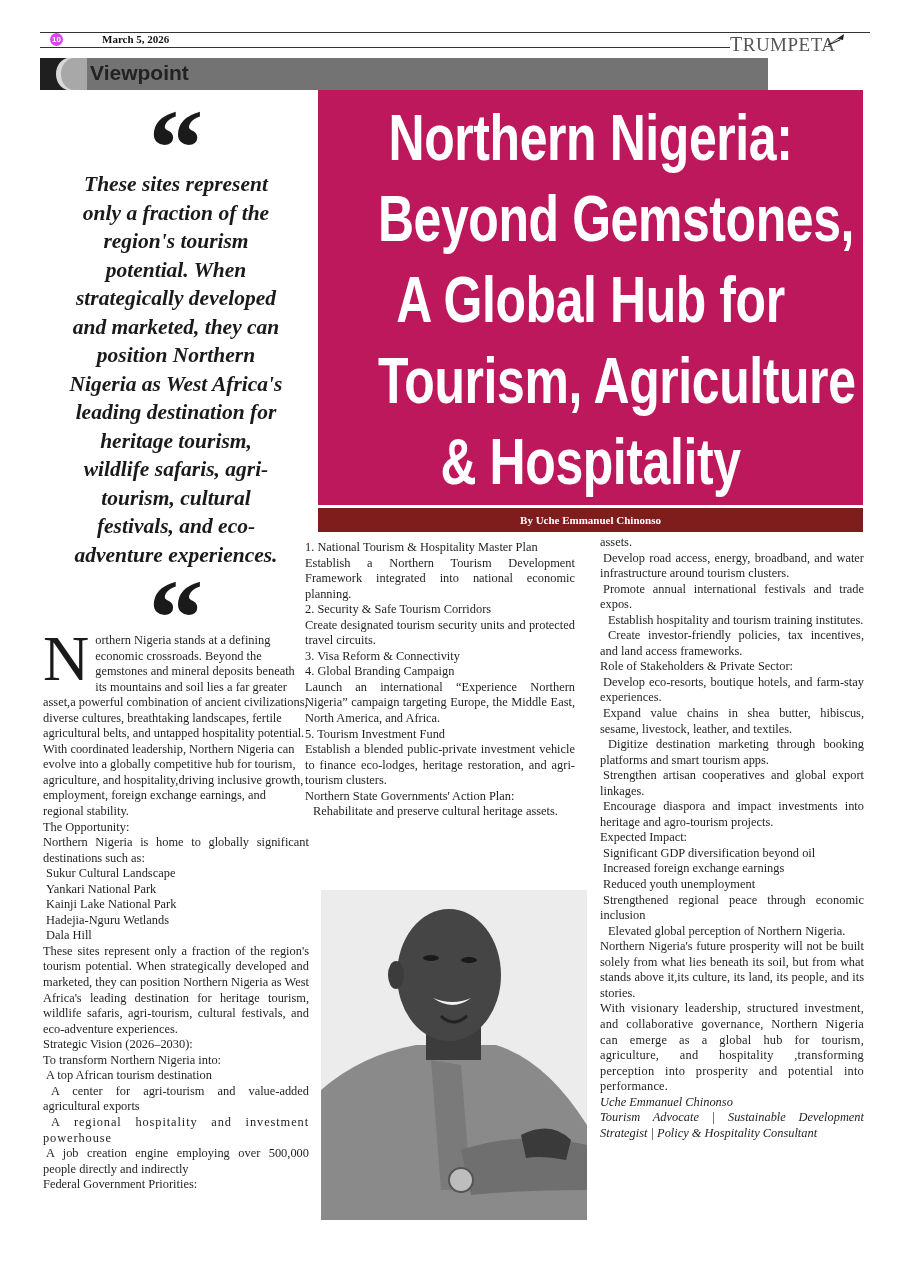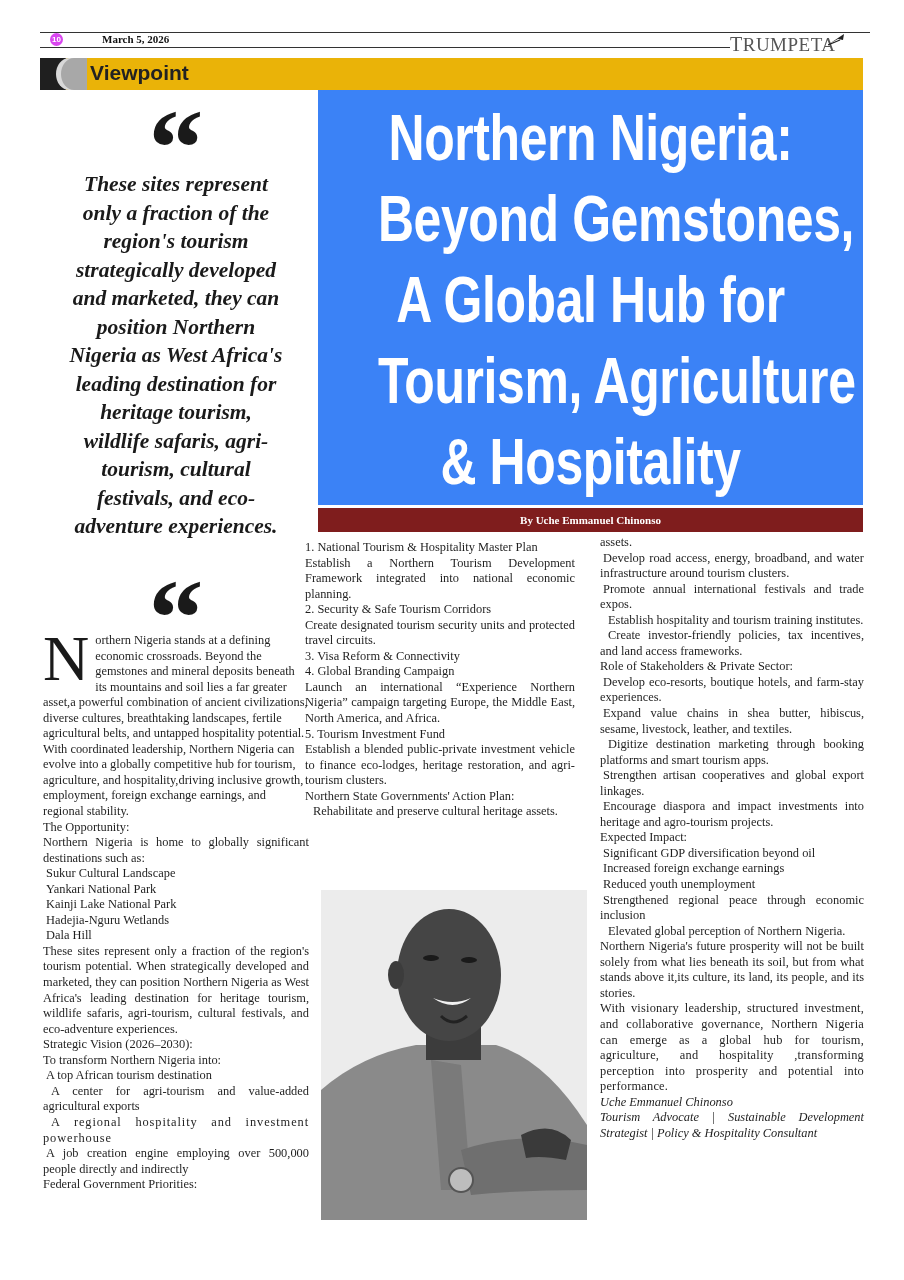--- a/index.html
+++ b/index.html
@@ -11,30 +11,30 @@
   .masthead .rule-top { position: absolute; left: 0; top: 2px; width: 830px; height: 1px; background: #333; }
   .masthead .rule-bottom { position: absolute; left: 0; top: 17px; width: 690px; height: 1px; background: #333; }
   .page-num { position: absolute; left: 10px; top: 3px; width: 13px; height: 13px; border-radius: 50%;
     background: #d946ef; color: #fff; font: bold 8px "Liberation Sans", sans-serif; text-align: center; line-height: 13px; }
   .date { position: absolute; left: 62px; top: 3px; font: bold 11px "Liberation Serif", serif; color: #111; }
   .logo { position: absolute; left: 690px; top: 3px; font: 18px "Liberation Serif", serif; color: #555; letter-spacing: 0.5px; }
   .logo .cap { font-size: 20px; }
   .logo-icon { position: absolute; left: 788px; top: 2px; width: 18px; height: 14px; }
 
   
-  .banner { position: absolute; left: 40px; top: 58px; width: 823px; height: 32px; background: #eab308; }
+  .banner { position: absolute; left: 40px; top: 58px; width: 728px; height: 32px; background: #737373; }
   .banner .dark { position: absolute; left: 0; top: 0; width: 26px; height: 32px; background: #1f1f1f; }
   .banner .curve { position: absolute; left: 16px; top: 0; width: 26px; height: 32px; border-radius: 50% 0 0 50% / 50% 0 0 50%;
     background: #d8d8d8; }
   .banner .curve-inner { position: absolute; left: 21px; top: 0; width: 26px; height: 32px; border-radius: 50% 0 0 50% / 50% 0 0 50%;
     background: #a8a8a8; }
   .banner .label { position: absolute; left: 50px; top: 3px; font: bold 21px "Liberation Sans", sans-serif; color: #222; }
 
   
-  .headline-box { position: absolute; left: 318px; top: 90px; width: 545px; height: 415px; background: #3b82f6; }
+  .headline-box { position: absolute; left: 318px; top: 90px; width: 545px; height: 415px; background: #be185d; }
   .headline { position: absolute; left: 0; top: 8px; width: 545px; text-align: center;
     font: bold 64px "Liberation Sans", sans-serif; color: #fff; line-height: 81px;
     transform: scaleX(0.78); transform-origin: center top; letter-spacing: -0.5px; }
   .headline-line { display: block; white-space: nowrap; }
   .byline-box { position: absolute; left: 318px; top: 508px; width: 545px; height: 24px; background: #7f1d1d; }
   .byline { display: block; text-align: center; font: bold 11px "Liberation Serif", serif; color: #fff; line-height: 24px; }
 
   
   .pullquote { position: absolute; left: 40px; top: 100px; width: 272px; text-align: center; }
   .quote-mark { font: bold 110px "Liberation Serif", serif; color: #1a1a1a; line-height: 80px; height: 70px; display: block; }
@@ -97,20 +97,21 @@
 <div class="byline-box">
   <span class="byline">By Uche Emmanuel Chinonso</span>
 </div>
 
 <div class="pullquote" style="height:530px;">
   <span class="quote-mark top">“</span>
   <div class="pq-text">
     <span class="pq-line">These sites represent</span>
     <span class="pq-line">only a fraction of the</span>
     <span class="pq-line">region's tourism</span>
+    <span class="pq-line">potential. When</span>
     <span class="pq-line">strategically developed</span>
     <span class="pq-line">and marketed, they can</span>
     <span class="pq-line">position Northern</span>
     <span class="pq-line">Nigeria as West Africa's</span>
     <span class="pq-line">leading destination for</span>
     <span class="pq-line">heritage tourism,</span>
     <span class="pq-line">wildlife safaris, agri-</span>
     <span class="pq-line">tourism, cultural</span>
     <span class="pq-line">festivals, and eco-</span>
     <span class="pq-line">adventure experiences.</span>

